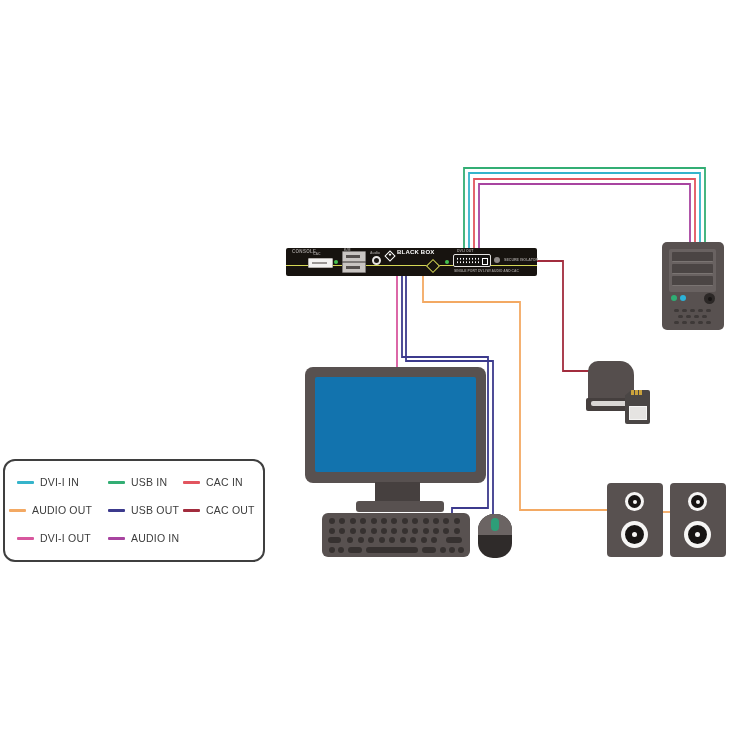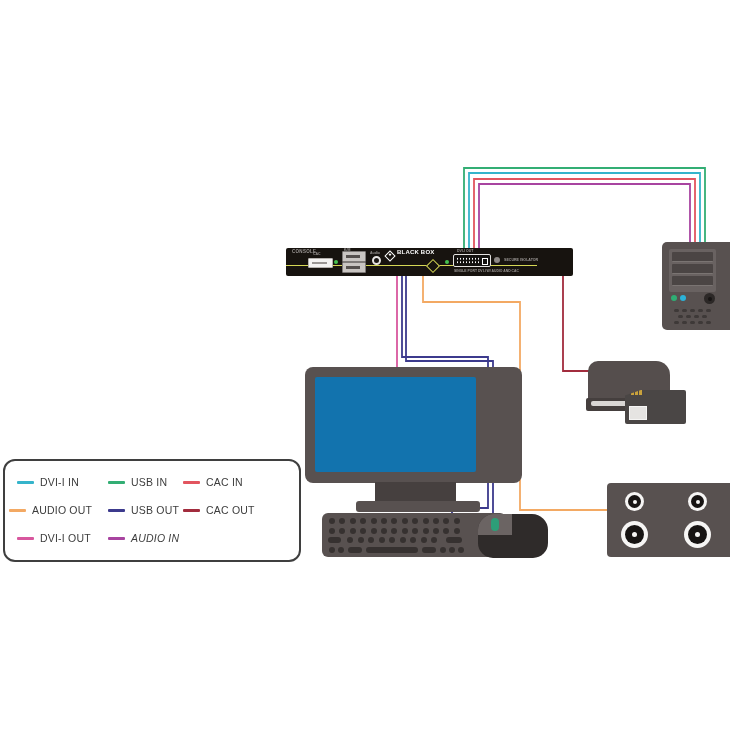--- a/index.html
+++ b/index.html
@@ -1,18 +1,18 @@
 <!DOCTYPE html>
 <html><head>
 <meta charset="utf-8">
 <style>
   html,body{margin:0;padding:0;background:#fff;}
   .canvas{position:relative;width:730px;height:730px;background:#ffffff;
           font-family:"Liberation Sans",sans-serif;overflow:hidden;}
-  .abs{position:absolute;padding-left:36px;}
+  .abs{position:absolute;}
   #wires{position:absolute;left:0;top:0;width:730px;height:730px;}
 
   
   .device-bar{left:286px;top:248px;width:251px;height:28px;background:#17130f;border-radius:2px;}
   .device-bar .lbl{position:absolute;color:#9a9694;font-weight:bold;white-space:nowrap;}
   .yellow-line{position:absolute;left:0;top:17px;width:251px;height:1px;background:#d6d855;}
   .console-lbl{left:6px;top:1px;font-size:4.5px;letter-spacing:.3px;}
   .cac-lbl{left:27px;top:4px;font-size:3.5px;}
   .cac-port{position:absolute;left:22px;top:10px;width:23px;height:8px;background:#f4f3f2;border:1px solid #b5b1ae;border-radius:1px;}
   .cac-port::after{content:"";position:absolute;left:3px;top:2.5px;width:15px;height:2px;background:#9a9694;}
@@ -270,19 +270,19 @@
         <div class="legend-label">USB OUT</div>
       </div>
       <div class="legend-item" style="left: 178px; top: 42px;">
         <div class="legend-swatch" style="background: rgb(162, 44, 61);"></div>
         <div class="legend-label">CAC OUT</div>
       </div>
       <div class="legend-item" style="left: 12px; top: 70px;">
         <div class="legend-swatch" style="background: rgb(216, 87, 158);"></div>
         <div class="legend-label">DVI-I OUT</div>
       </div>
-      <div class="legend-item" style="left: 103px; top: 70px; font-style: italic;">
+      <div class="legend-item" style="left: 103px; top: 70px;">
         <div class="legend-swatch" style="background: rgb(168, 68, 160);"></div>
         <div class="legend-label">AUDIO IN</div>
       </div>
     </div>
 
 </div>
 
 </body></html>

